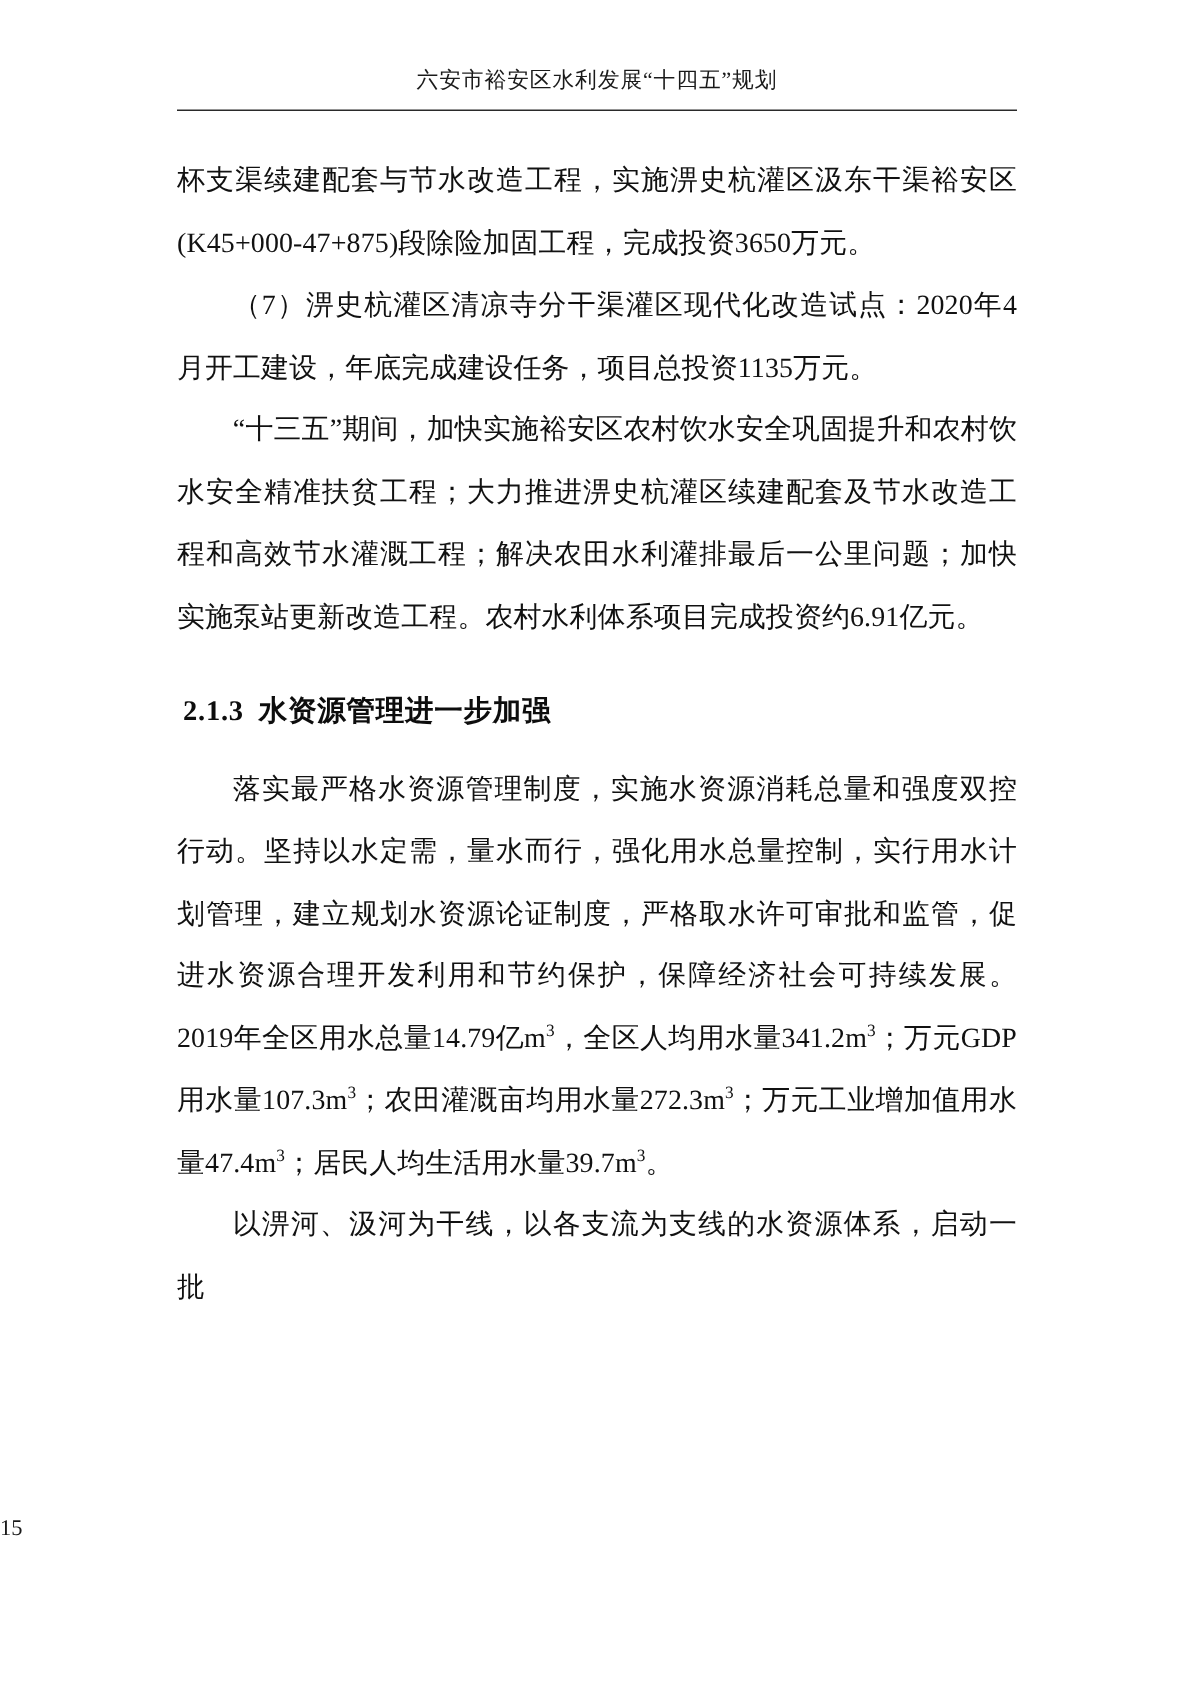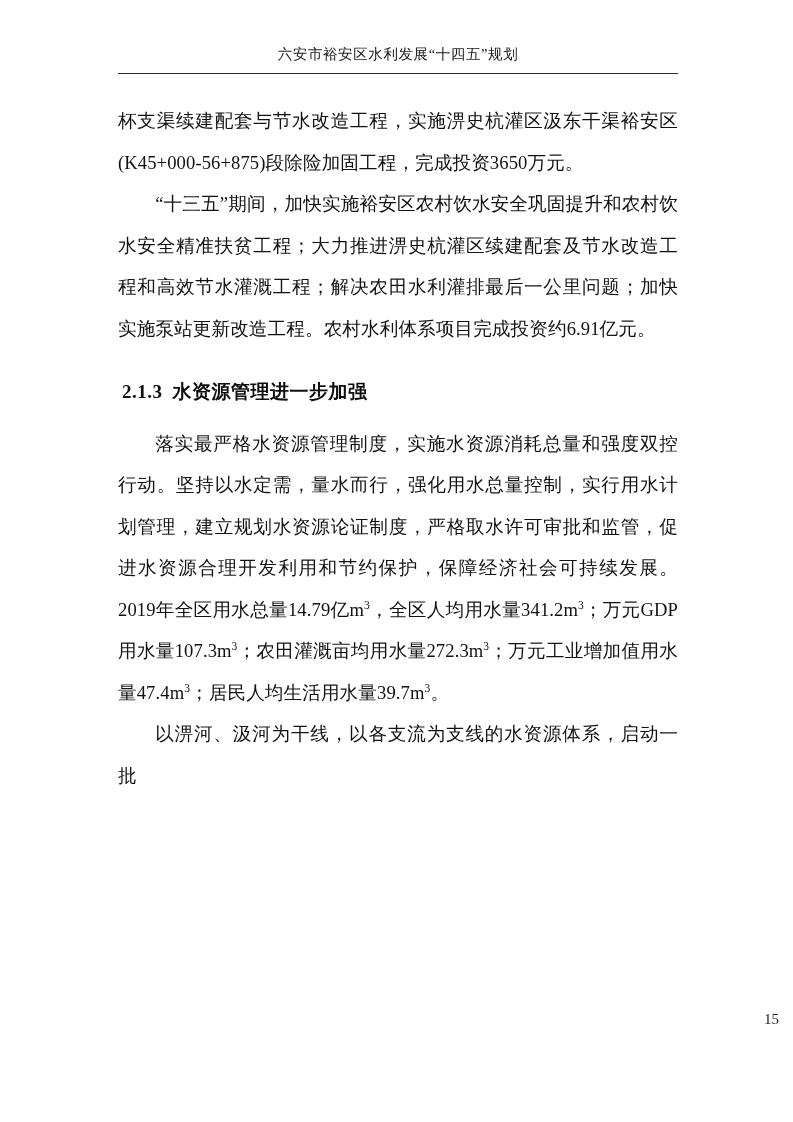--- a/index.html
+++ b/index.html
@@ -76,21 +76,21 @@
   }
   h3.section-heading .sec-num {
     margin-right: 10px;
     font-family: "Liberation Serif", "DejaVu Serif", serif;
   }
   .footer {
     position: absolute;
     left: 0;
     top: 1010px;
     width: 779px;
-    text-align: right;
+    text-align: left;
   }
   .page-number {
     font-size: 15px;
     color: #1a1a1a;
     font-family: "Liberation Serif", "DejaVu Serif", serif;
   }
   sup {
     font-size: 0.62em;
     vertical-align: super;
     line-height: 0;
@@ -101,22 +101,23 @@
 
 <div class="page">
 
   <div class="header">
     <div class="header-title">六安市裕安区水利发展“十四五”规划</div>
   </div>
   <div class="header-rule"></div>
 
   <div class="content">
 
-    <p class="body-para">杯支渠续建配套与节水改造工程，实施淠史杭灌区汲东干渠裕安区(K45+000-56+875)段除险加固工程，完成投资3650万元。</p>
+    <p class="body-para">杯支渠续建配套与节水改造工程，实施淠史杭灌区汲东干渠裕安区(K45+000-47+875)段除险加固工程，完成投资3650万元。</p>
 
+    <p class="body-para indent">（7）淠史杭灌区清凉寺分干渠灌区现代化改造试点：2020年4月开工建设，年底完成建设任务，项目总投资1135万元。</p>
 
 
 
     <p class="body-para indent">“十三五”期间，加快实施裕安区农村饮水安全巩固提升和农村饮水安全精准扶贫工程；大力推进淠史杭灌区续建配套及节水改造工程和高效节水灌溉工程；解决农田水利灌排最后一公里问题；加快实施泵站更新改造工程。农村水利体系项目完成投资约6.91亿元。</p>
 
     <h3 class="section-heading">
       <span class="sec-num">2.1.3</span><span>水资源管理进一步加强</span>
     </h3>
 
     <p class="body-para indent"><span>落实最严格水资源管理制度，实施水资源消耗总量和强度双控行动。坚持以水定需，量水而行，强化用水总量控制，实行用水计划管理，建立规划水资源论证制度，严格取水许可审批和监管，促进水资源合理开发利用和节约保护，保障经济社会可持续发展。2019年全区用水总量14.79亿m</span><sup>3</sup><span>，全区人均用水量341.2m</span><sup>3</sup><span>；万元GDP用水量107.3m</span><sup>3</sup><span>；农田灌溉亩均用水量272.3m</span><sup>3</sup><span>；万元工业增加值用水量47.4m</span><sup>3</sup><span>；居民人均生活用水量39.7m</span><sup>3</sup><span>。</span></p>

